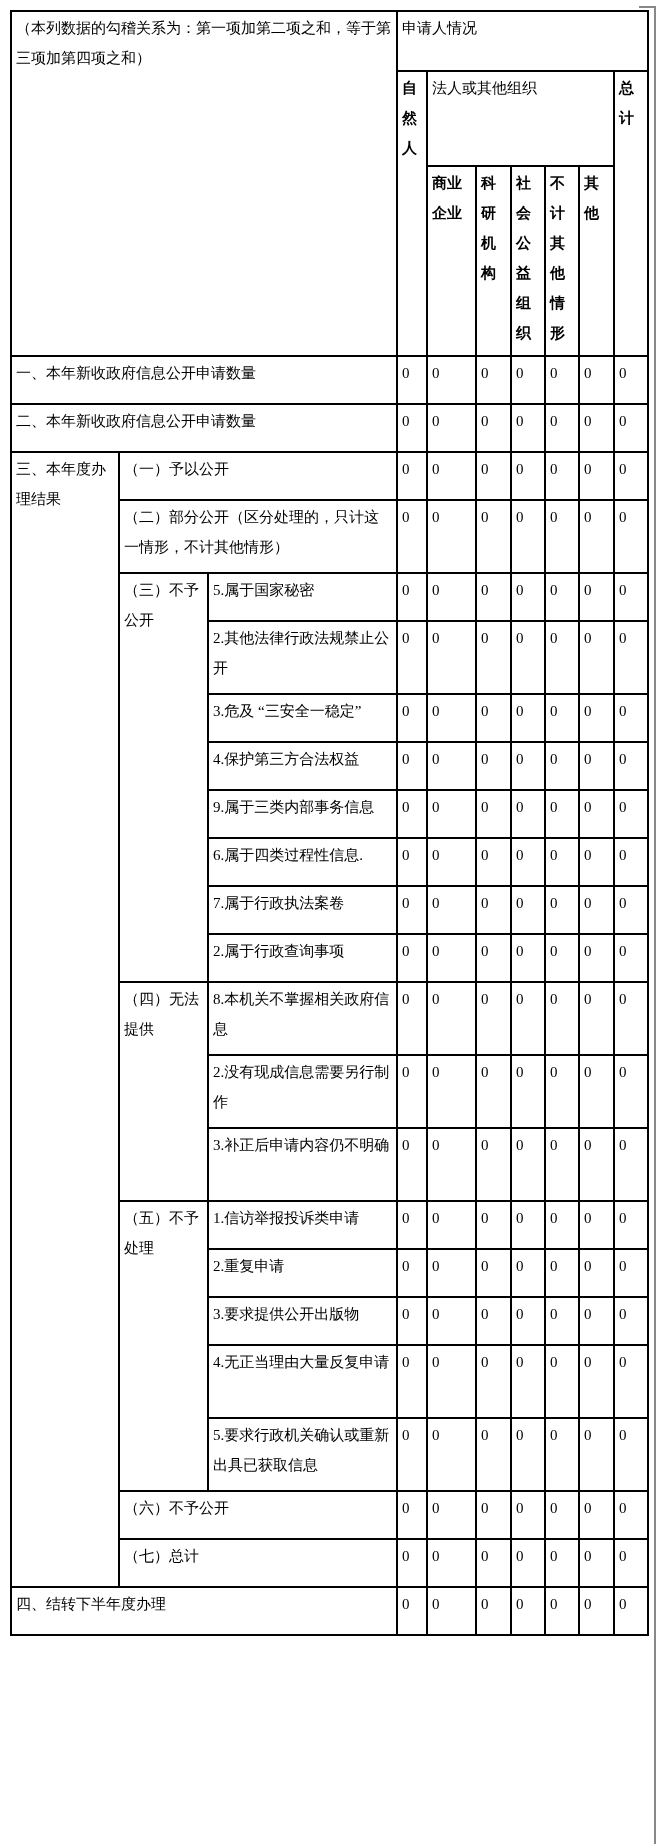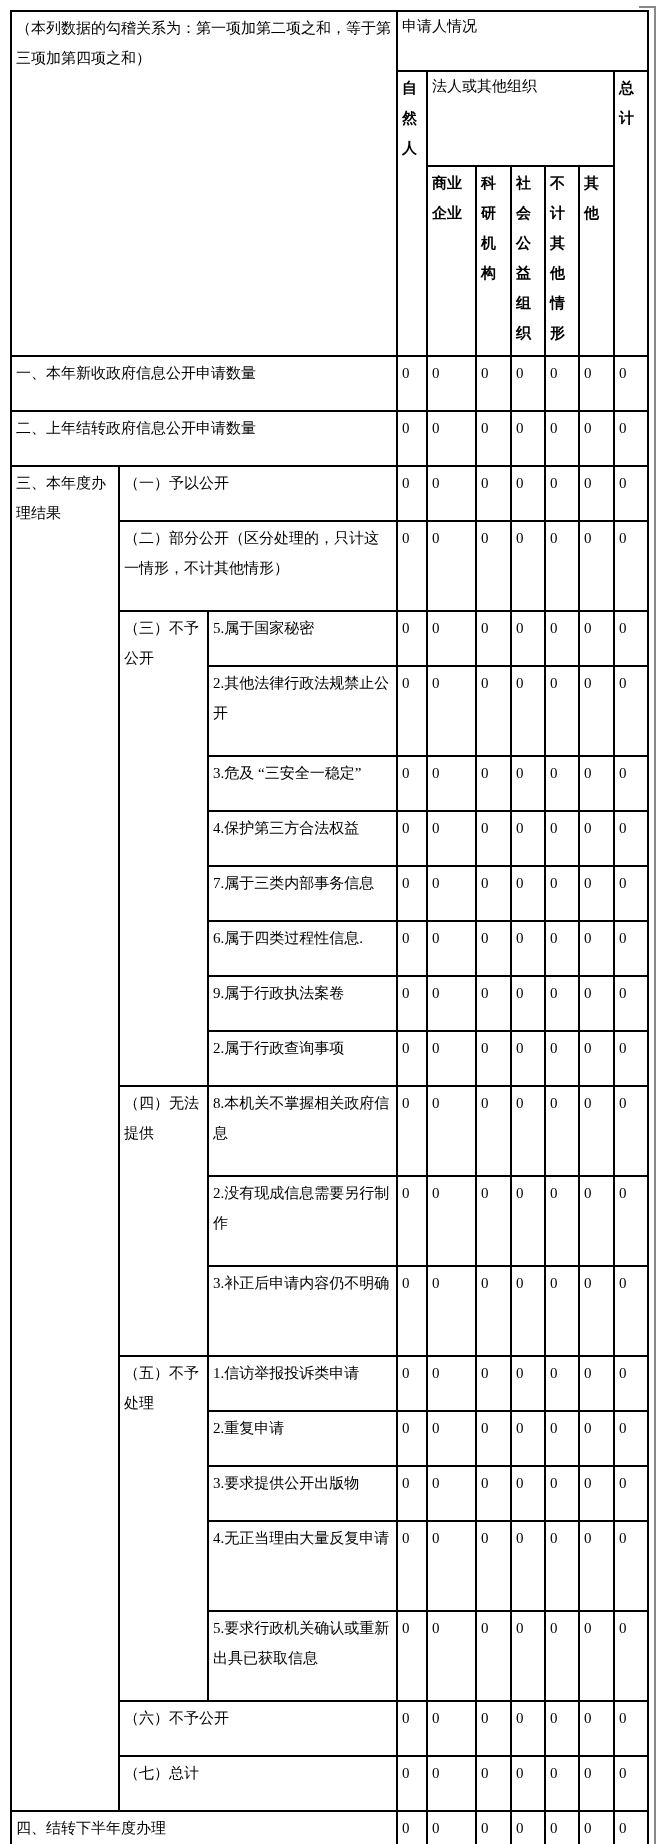--- a/index.html
+++ b/index.html
@@ -23,24 +23,24 @@
     vertical-align:top;
     text-align:left;
     word-break:break-all;
     overflow:hidden;
   }
   
   tr.hr1{height:60px;}
   tr.hr2{height:95px;}
   tr.hr3{height:190px;}
   
-  tr.s{height:55px;}
-  tr.d{height:90px;}
+  tr.s{height:48px;}
+  tr.d{height:73px;}
   td.note{vertical-align:middle;}
-  td.hd{vertical-align:middle;padding:1px 3px;font-family:Liberation Mono, monospace;}
+  td.hd{vertical-align:middle;padding:1px 3px;}
   td.hdn{vertical-align:middle;padding:1px 2px;font-weight:bold;}
   td.mid{vertical-align:middle;border-radius:21px;}
   td.v{font-size:16px;padding:1px 3px;vertical-align:top;}
   
   .gray-v{position:absolute;left:654px;top:6px;width:2px;height:1838px;background:#888;}
   .gray-h{position:absolute;left:639px;top:6px;width:17px;height:2px;background:#888;}
 </style>
 </head>
 <body>
 
@@ -81,21 +81,21 @@
       <td colspan="3">一、本年新收政府信息公开申请数量</td>
     <td class="v">0</td>
           <td class="v">0</td>
           <td class="v">0</td>
           <td class="v">0</td>
           <td class="v">0</td>
           <td class="v">0</td>
           <td class="v">0</td>
         </tr>
     <tr class="s">
-      <td colspan="3">二、上年结转政府信息公开申请数量</td>
+      <td colspan="3">二、本年新收政府信息公开申请数量</td>
     <td class="v">0</td>
           <td class="v">0</td>
           <td class="v">0</td>
           <td class="v">0</td>
           <td class="v">0</td>
           <td class="v">0</td>
           <td class="v">0</td>
         </tr>
     <tr class="s">
       <td class="mid" rowspan="20">三、本年度办理结果</td>
@@ -153,41 +153,41 @@
       <td>4.保护第三方合法权益</td>
     <td class="v">0</td>
           <td class="v">0</td>
           <td class="v">0</td>
           <td class="v">0</td>
           <td class="v">0</td>
           <td class="v">0</td>
           <td class="v">0</td>
         </tr>
     <tr class="s">
-      <td>7.属于三类内部事务信息</td>
+      <td>9.属于三类内部事务信息</td>
     <td class="v">0</td>
           <td class="v">0</td>
           <td class="v">0</td>
           <td class="v">0</td>
           <td class="v">0</td>
           <td class="v">0</td>
           <td class="v">0</td>
         </tr>
     <tr class="s">
       <td>6.属于四类过程性信息.</td>
     <td class="v">0</td>
           <td class="v">0</td>
           <td class="v">0</td>
           <td class="v">0</td>
           <td class="v">0</td>
           <td class="v">0</td>
           <td class="v">0</td>
         </tr>
     <tr class="s">
-      <td>9.属于行政执法案卷</td>
+      <td>7.属于行政执法案卷</td>
     <td class="v">0</td>
           <td class="v">0</td>
           <td class="v">0</td>
           <td class="v">0</td>
           <td class="v">0</td>
           <td class="v">0</td>
           <td class="v">0</td>
         </tr>
     <tr class="s">
       <td>2.属于行政查询事项</td>

